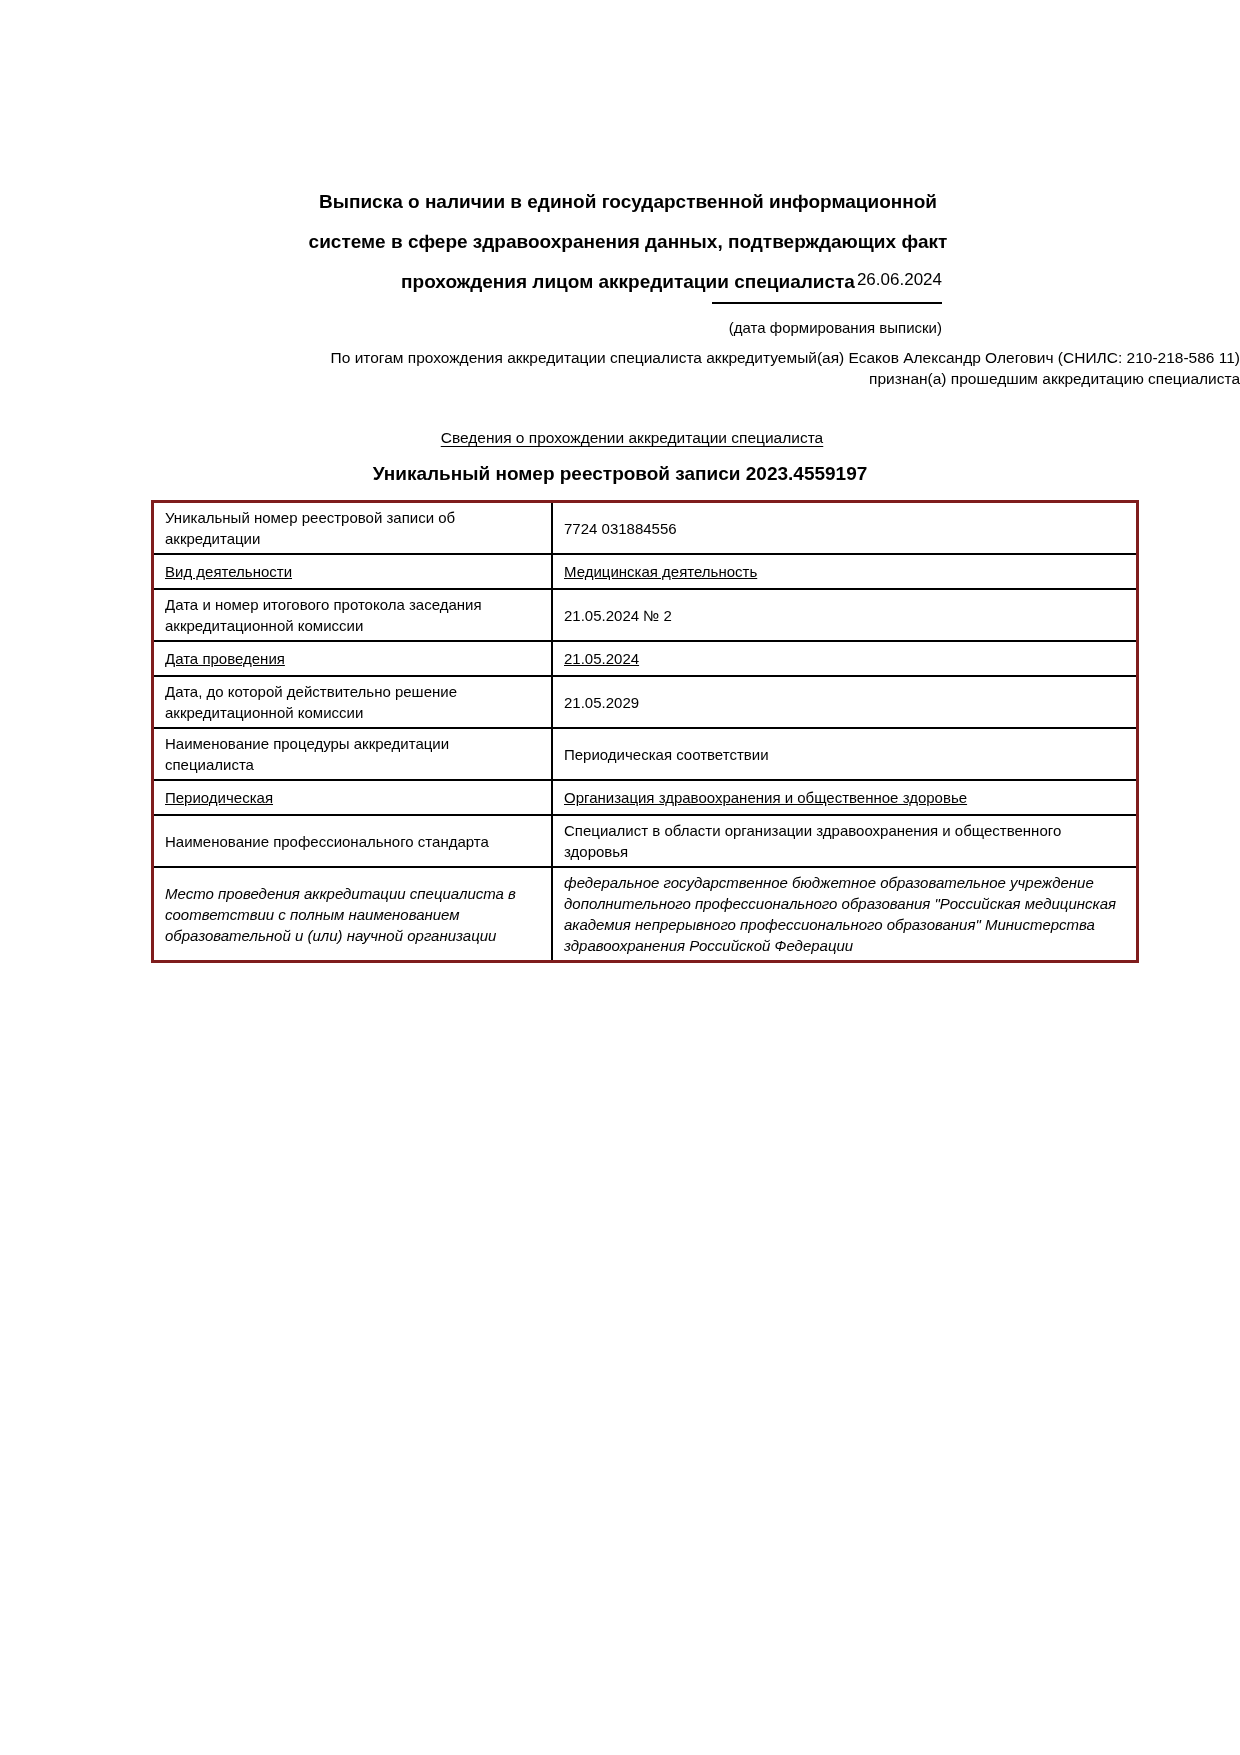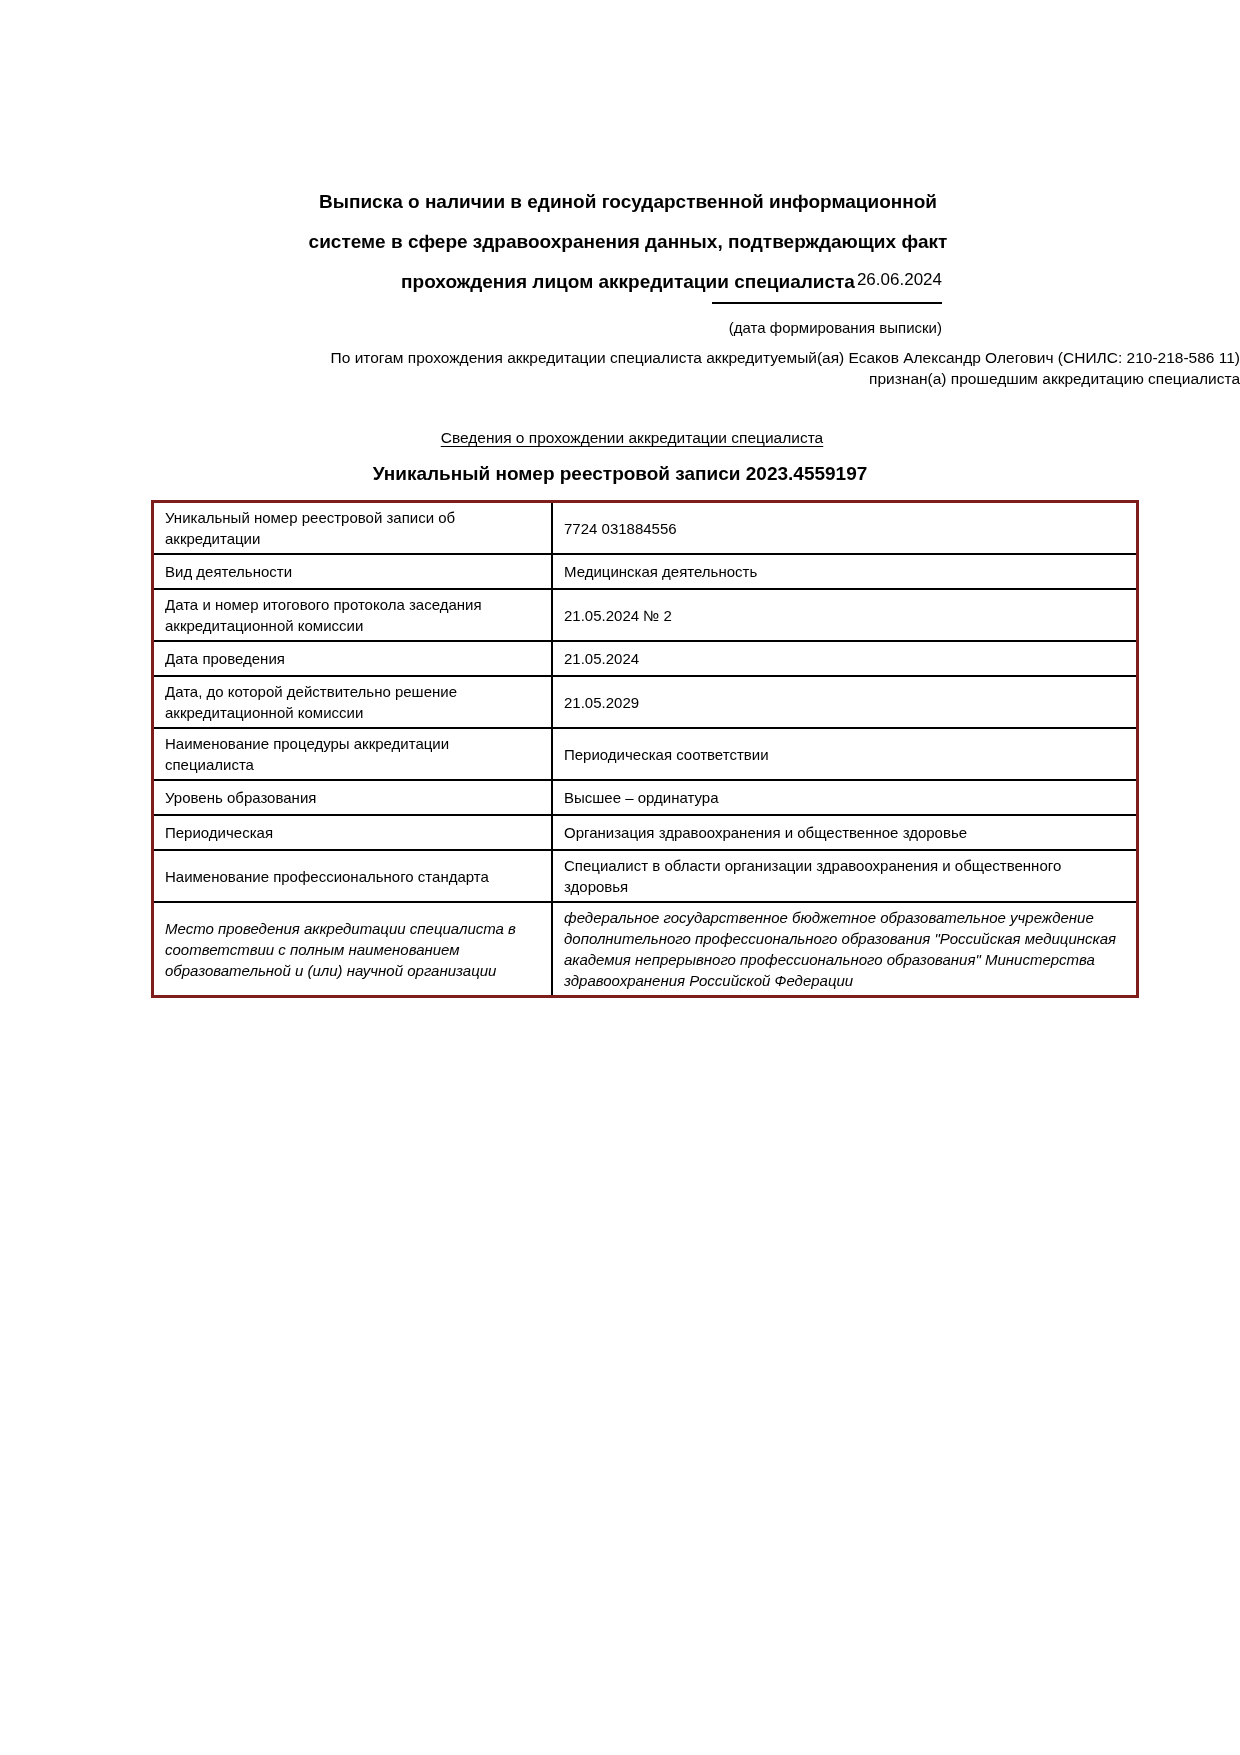--- a/index.html
+++ b/index.html
@@ -95,21 +95,21 @@
     border: 2px solid #000000;
     font-size: 15px;
     line-height: 21px;
     vertical-align: middle;
     padding: 4px 10px 4px 11px;
     word-wrap: break-word;
   }
   td.col-label { width: 376px; }
   td.col-value { width: 562px; }
   tr.h49 { height: 49px; }
-  tr.h35 { height: 35px; }
+  tr.h35 { height: 35px; text-decoration: underline; }
   tr.h51 { height: 51px; }
   tr.h52 { height: 52px; }
   tr.h50 { height: 50px; }
   tr.h88 { height: 88px; font-style: italic; }
 </style>
 </head>
 <body>
 
 <div class="page">
 
@@ -149,24 +149,20 @@
       </tr>
       <tr class="h52">
         <td class="col-label">Дата, до которой действительно решение аккредитационной комиссии</td>
         <td class="col-value">21.05.2029</td>
       </tr>
       <tr class="h50">
         <td class="col-label">Наименование процедуры аккредитации специалиста</td>
         <td class="col-value">Периодическая соответствии</td>
       </tr>
       <tr class="h35">
-        <td class="col-label">Уровень образования</td>
-        <td class="col-value">Высшее – ординатура</td>
-      </tr>
-      <tr class="h35">
         <td class="col-label">Периодическая</td>
         <td class="col-value">Организация здравоохранения и общественное здоровье</td>
       </tr>
       <tr class="h50">
         <td class="col-label">Наименование профессионального стандарта</td>
         <td class="col-value">Специалист в области организации здравоохранения и общественного здоровья</td>
       </tr>
       <tr class="h88">
         <td class="col-label">Место проведения аккредитации специалиста в соответствии с полным наименованием образовательной и (или) научной организации</td>
         <td class="col-value">федеральное государственное бюджетное образовательное учреждение дополнительного профессионального образования "Российская медицинская академия непрерывного профессионального образования" Министерства здравоохранения Российской Федерации</td>

